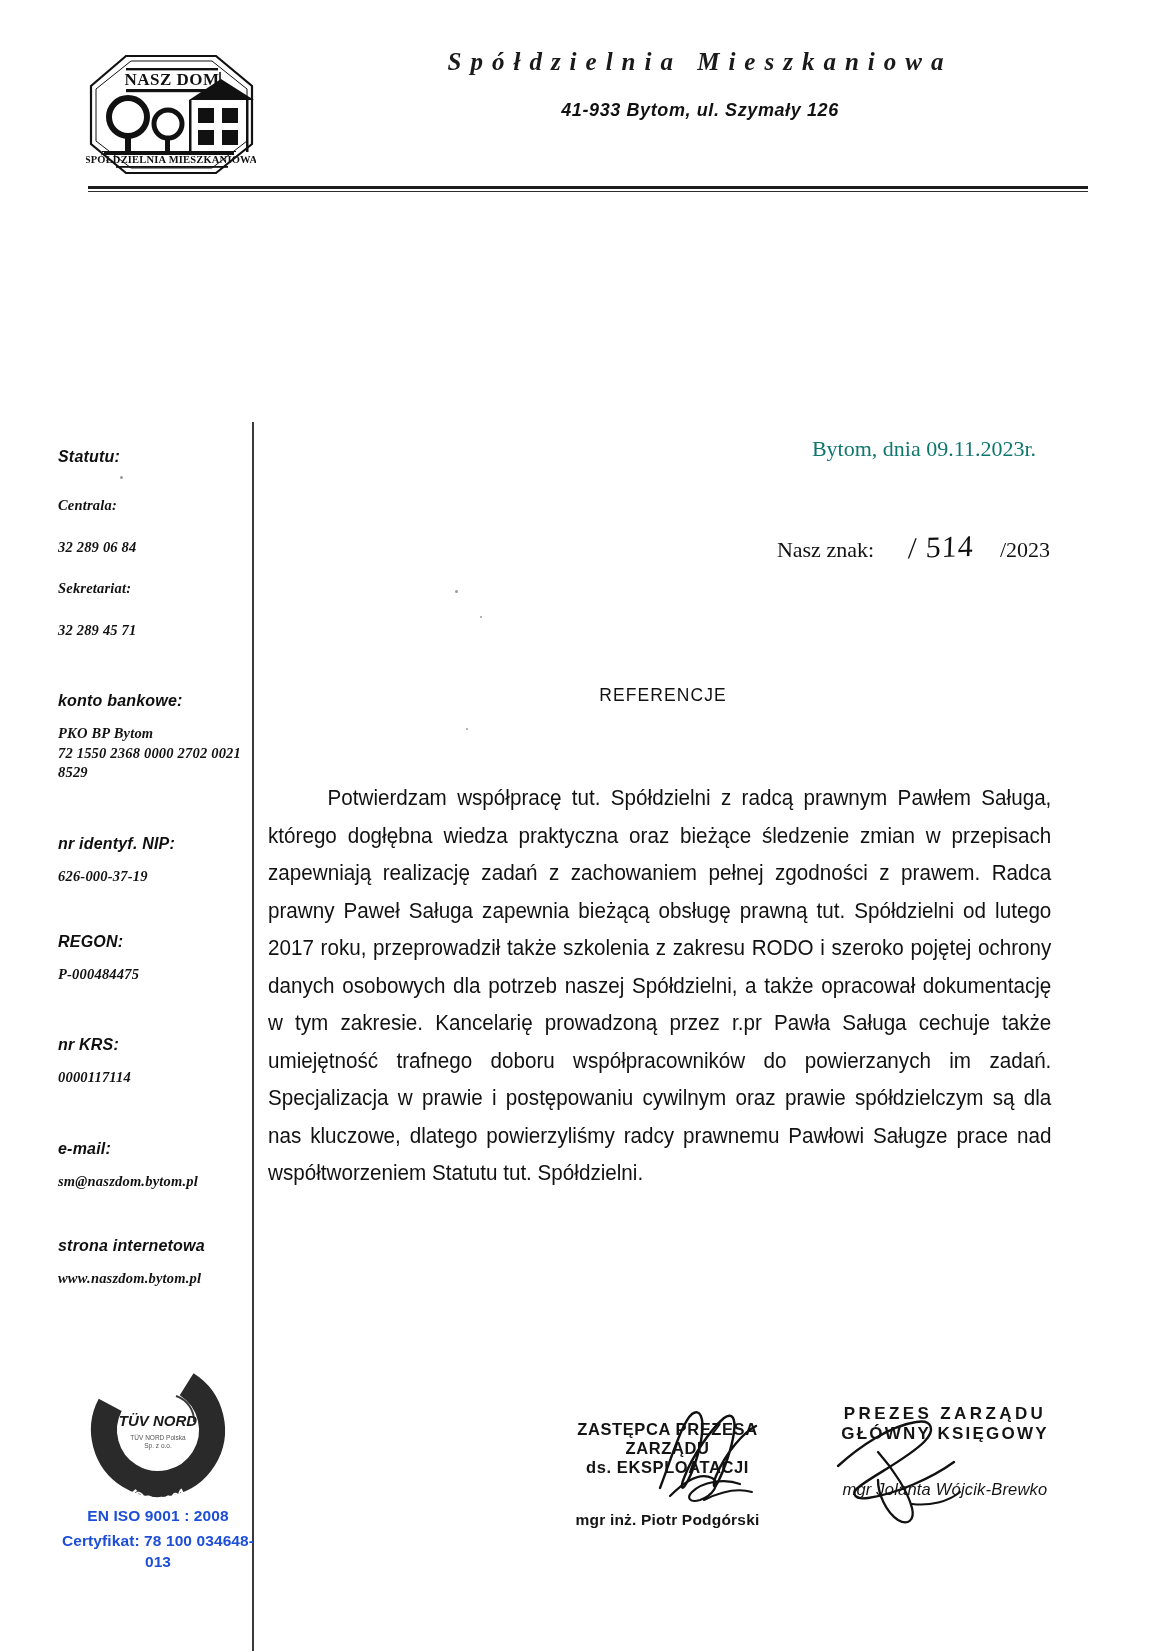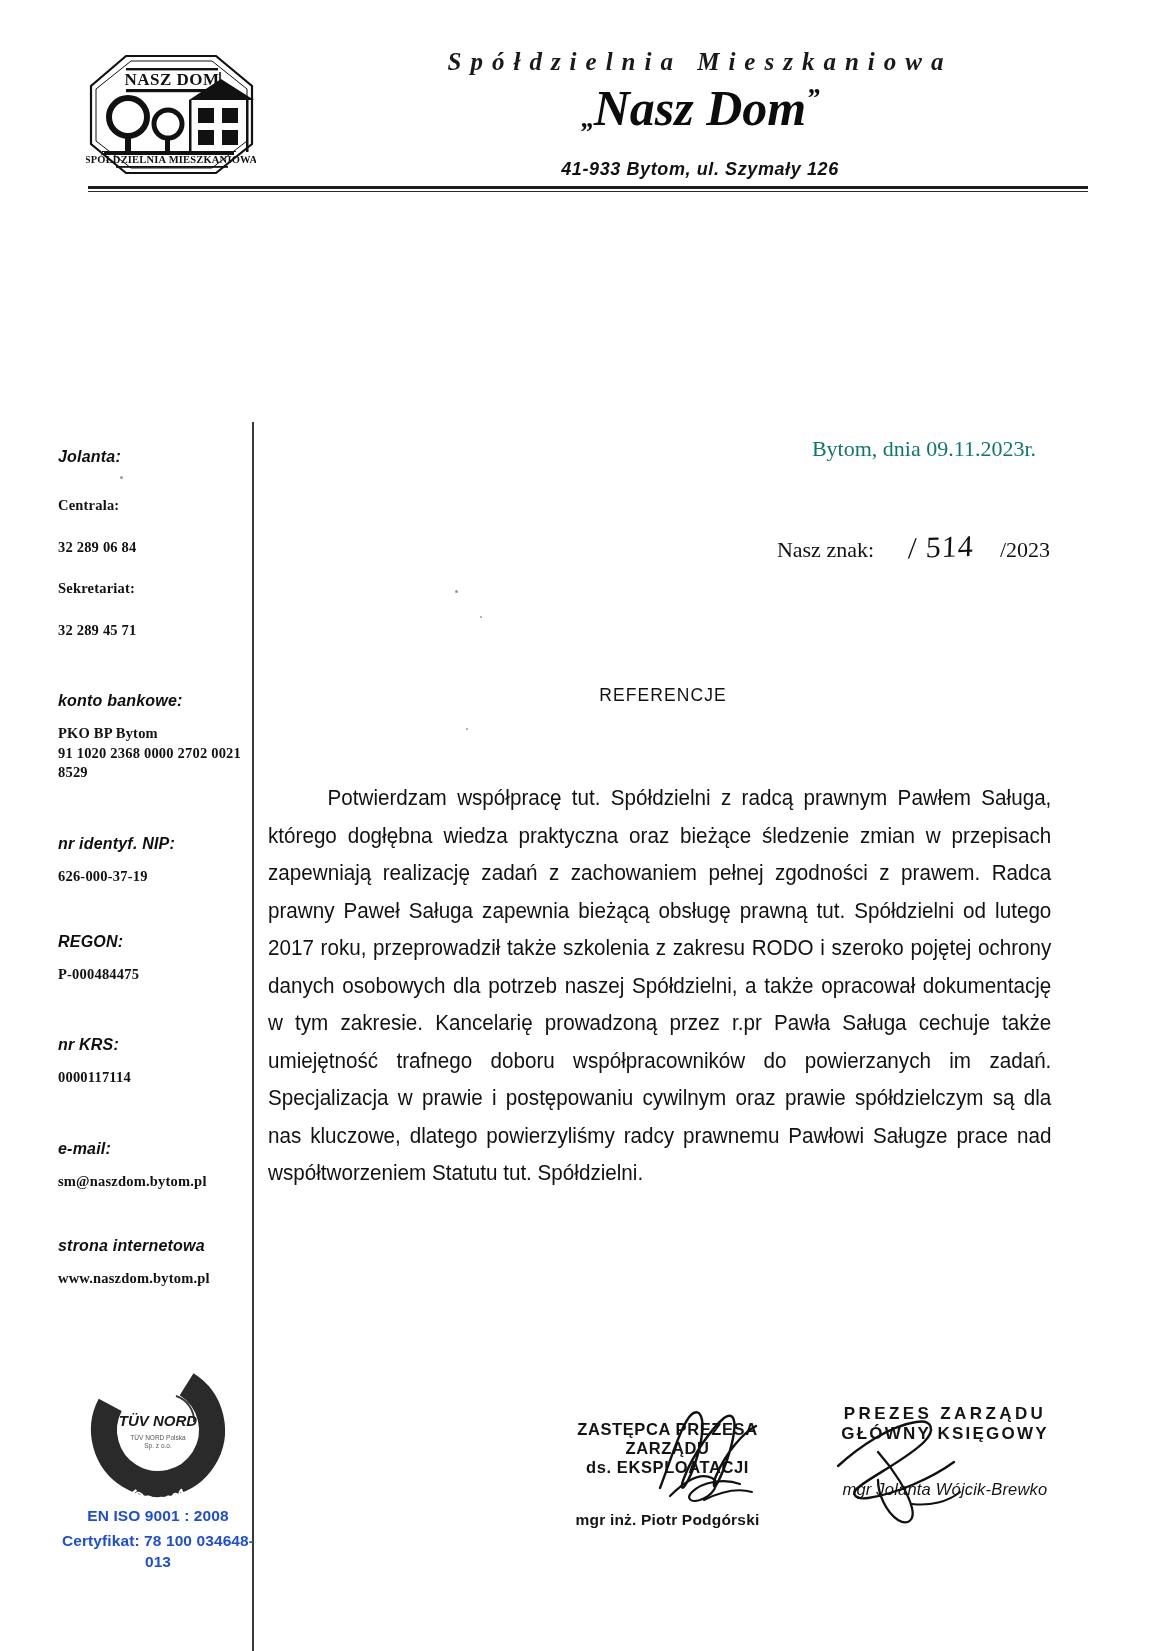--- a/index.html
+++ b/index.html
@@ -21,21 +21,21 @@
   .rule-thick{height:3px;background:#1c1c1c;}
   .rule-thin{height:1px;background:#2b2b2b;margin-top:2px;}
 
   
   .body-area{position:relative;}
   .vdivider{position:absolute;left:252px;top:222px;width:2px;height:1230px;background:#3a3a3a;}
 
   
   .sidebar{position:absolute;left:58px;top:248px;width:190px;}
   .sb-h{font-family:"Liberation Sans",sans-serif;font-style:italic;font-weight:bold;font-size:16px;color:#0f0f0f;letter-spacing:0.2px;}
-  .sb-v{font-family:"Liberation Serif",serif;font-weight:bold;font-size:14.5px;color:#121212;letter-spacing:0.2px;line-height:1.35;}
+  .sb-v{font-family:"Liberation Serif",serif;font-style:italic;font-weight:bold;font-size:14.5px;color:#121212;letter-spacing:0.2px;line-height:1.35;}
   .gap-s{height:22px;}
   .gap-m{height:30px;}
   .gap-l{height:46px;}
   .gap-xl{height:52px;}
 
   
   .iso-block{position:absolute;left:58px;top:1152px;width:200px;text-align:center;}
   .iso-logo{width:160px;height:150px;margin:0 auto;display:block;}
   .iso-cap{font-family:"Liberation Sans",sans-serif;font-weight:bold;font-size:15.5px;line-height:1.35;color:#1d4ed8;margin-top:4px;letter-spacing:0.1px;}
 
@@ -103,50 +103,49 @@
         <rect x="18" y="99" width="130" height="4" fill="#111"></rect>
         <rect x="16" y="99" width="134" height="1" fill="#111"></rect>
 
         <text x="85" y="111" font-family="Liberation Serif, serif" font-size="10.5" font-weight="bold" fill="#111" text-anchor="middle" letter-spacing="0.2">SPÓŁDZIELNIA MIESZKANIOWA</text>
         <rect x="30" y="114" width="112" height="1.8" fill="#111"></rect>
       </svg>
     </div>
 
     <div class="head-text">
       <div class="company-line">Spółdzielnia Mieszkaniowa</div>
-      <div class="brand"><span class="qlo">„</span><span>Nasz Dom</span><span class="qhi">”</span></div>
       <div class="addr">41-933 Bytom, ul. Szymały 126</div>
     </div>
 
     <div class="rule-wrap">
       <div class="rule-thick"></div>
       <div class="rule-thin"></div>
     </div>
   </div>
 
   <div class="body-area">
 
     <div class="vdivider"></div>
 
     <div class="sidebar">
-      <div class="sb-h">Jolanta:</div>
+      <div class="sb-h">Statutu:</div>
       <div class="gap-m"></div>
       <div class="sb-v">Centrala:</div>
       <div class="gap-s"></div>
       <div class="sb-v">32 289 06 84</div>
       <div class="gap-s"></div>
       <div class="sb-v">Sekretariat:</div>
       <div class="gap-s"></div>
       <div class="sb-v">32 289 45 71</div>
 
       <div class="gap-xl"></div>
       <div class="sb-h">konto bankowe:</div>
       <div style="height:14px"></div>
       <div class="sb-v">PKO BP Bytom</div>
-      <div class="sb-v">91 1020 2368 0000 2702 0021</div>
+      <div class="sb-v">72 1550 2368 0000 2702 0021</div>
       <div class="sb-v">8529</div>
 
       <div class="gap-xl"></div>
       <div class="sb-h">nr identyf. NIP:</div>
       <div style="height:14px"></div>
       <div class="sb-v">626-000-37-19</div>
 
       <div class="gap-l"></div>
       <div class="sb-h">REGON:</div>
       <div style="height:14px"></div>

